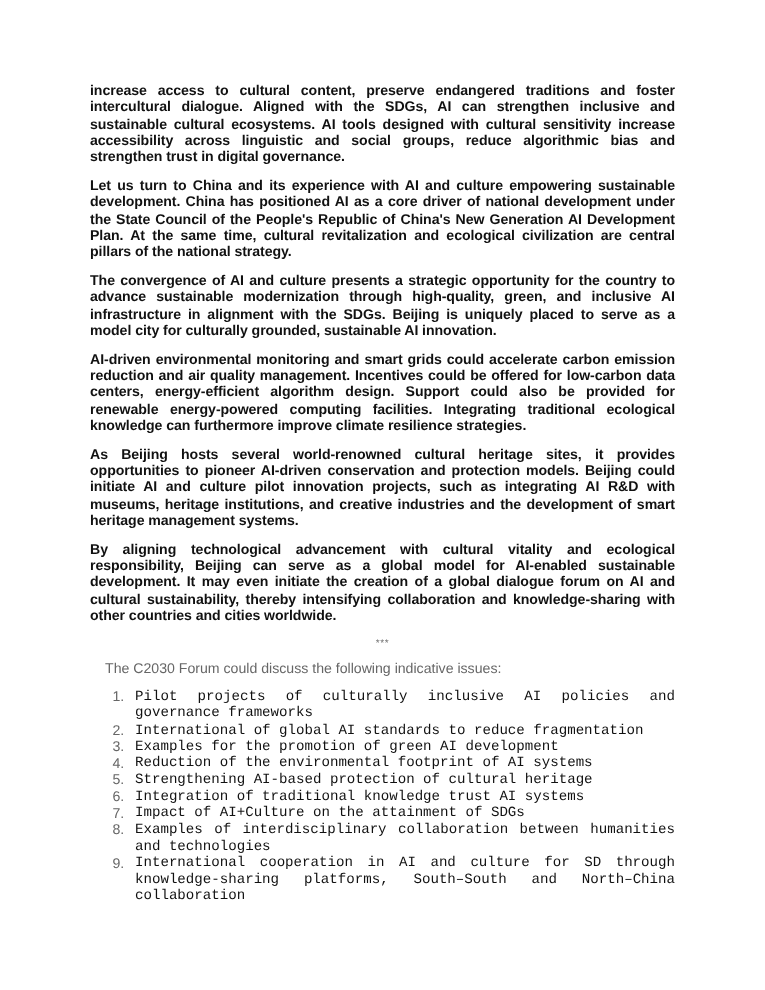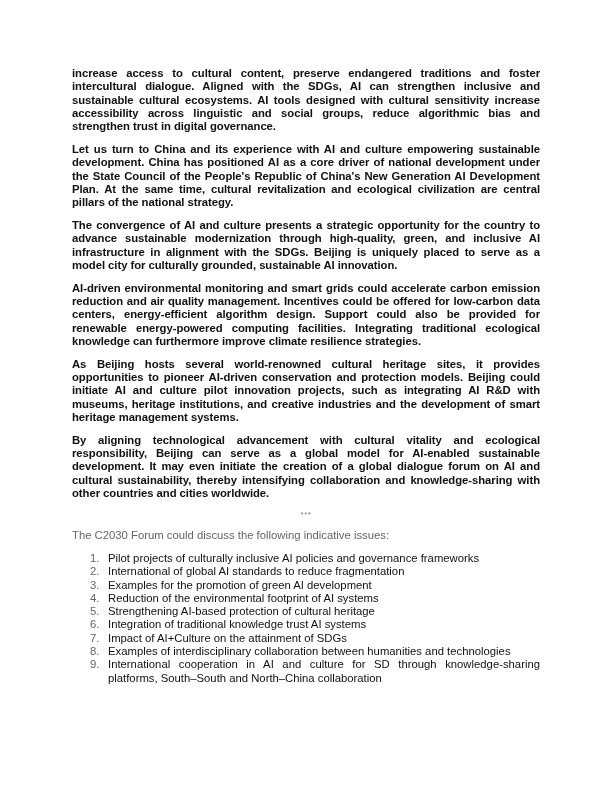--- a/index.html
+++ b/index.html
@@ -32,41 +32,42 @@
     .separator {
       text-align: center;
       color: #777777;
       font-size: 8px;
       line-height: 10px;
       margin: 0 0 9px 0;
       letter-spacing: 0.5px;
     }
     .intro {
       color: #666666;
-      margin: 0 0 10px 0;
+      margin: 0 0 10px 12px;
     }
     .issues {
       list-style: none;
       margin: 0;
       padding: 0;
     }
     .issue {
       display: flex;
       align-items: flex-start;
       margin: 0;
     }
     .issue-num {
       width: 18px;
       margin-left: 18px;
       color: #666666;
       flex: 0 0 18px;
     }
     .issue-text {
       flex: 1 1 auto;
       text-align: justify;
+      font-family: Liberation Mono, monospace;
     }
   </style>
 </head>
 <body>
 
 <div class="page">
   <p class="para">increase access to cultural content, preserve endangered traditions and foster intercultural dialogue. Aligned with the SDGs, AI can strengthen inclusive and sustainable cultural ecosystems. AI tools designed with cultural sensitivity increase accessibility across linguistic and social groups, reduce algorithmic bias and strengthen trust in digital governance.</p>
   <p class="para">Let us turn to China and its experience with AI and culture empowering sustainable development. China has positioned AI as a core driver of national development under the State Council of the People's Republic of China's New Generation AI Development Plan. At the same time, cultural revitalization and ecological civilization are central pillars of the national strategy.</p>
   <p class="para">The convergence of AI and culture presents a strategic opportunity for the country to advance sustainable modernization through high-quality, green, and inclusive AI infrastructure in alignment with the SDGs. Beijing is uniquely placed to serve as a model city for culturally grounded, sustainable AI innovation.</p>
   <p class="para">AI-driven environmental monitoring and smart grids could accelerate carbon emission reduction and air quality management. Incentives could be offered for low-carbon data centers, energy-efficient algorithm design. Support could also be provided for renewable energy-powered computing facilities. Integrating traditional ecological knowledge can furthermore improve climate resilience strategies.</p>

